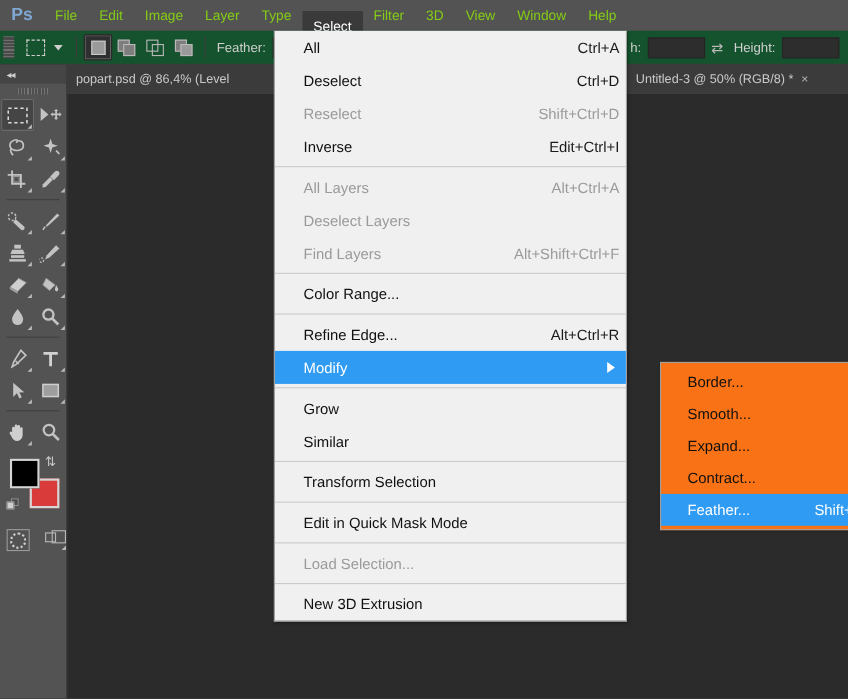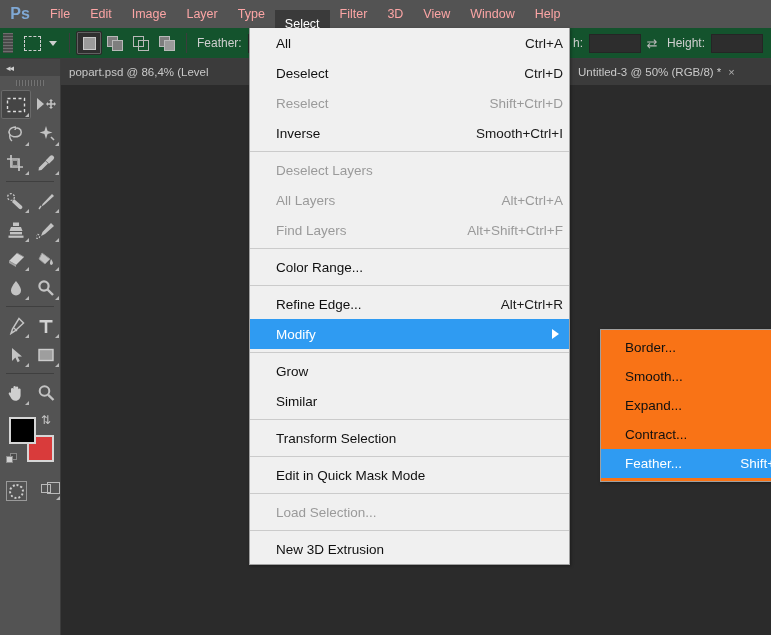--- a/index.html
+++ b/index.html
@@ -41,21 +41,21 @@
     color: #7fa8d4;
     font-size: 16px;
     font-weight: bold;
     letter-spacing: 0px;
   }
   .menu-item {
     height: 28px;
     padding: 0 10px;
     display: flex;
     align-items: center;
-    color: #fca5a5;
+    color: #84cc16;
     font-size: 12.5px;
     cursor: default;
     white-space: nowrap;
   }
   .menu-item.active {
     background: #3a3a3a;
     color: #ffffff;
     margin-top: 20px;
   }
 
@@ -675,32 +675,32 @@
     <div class="dd-item">
       <span class="dd-label">Deselect</span>
       <span class="dd-accel">Ctrl+D</span>
     </div>
     <div class="dd-item disabled">
       <span class="dd-label">Reselect</span>
       <span class="dd-accel">Shift+Ctrl+D</span>
     </div>
     <div class="dd-item">
       <span class="dd-label">Inverse</span>
-      <span class="dd-accel">Smooth+Ctrl+I</span>
+      <span class="dd-accel">Edit+Ctrl+I</span>
     </div>
 
     <div class="dd-sep"></div>
 
+    <div class="dd-item disabled">
+      <span class="dd-label">All Layers</span>
+      <span class="dd-accel">Alt+Ctrl+A</span>
+    </div>
     <div class="dd-item disabled">
       <span class="dd-label">Deselect Layers</span>
       <span class="dd-accel"></span>
-    </div>
-    <div class="dd-item disabled">
-      <span class="dd-label">All Layers</span>
-      <span class="dd-accel">Alt+Ctrl+A</span>
     </div>
     <div class="dd-item disabled">
       <span class="dd-label">Find Layers</span>
       <span class="dd-accel">Alt+Shift+Ctrl+F</span>
     </div>
 
     <div class="dd-sep"></div>
 
     <div class="dd-item">
       <span class="dd-label">Color Range...</span>

